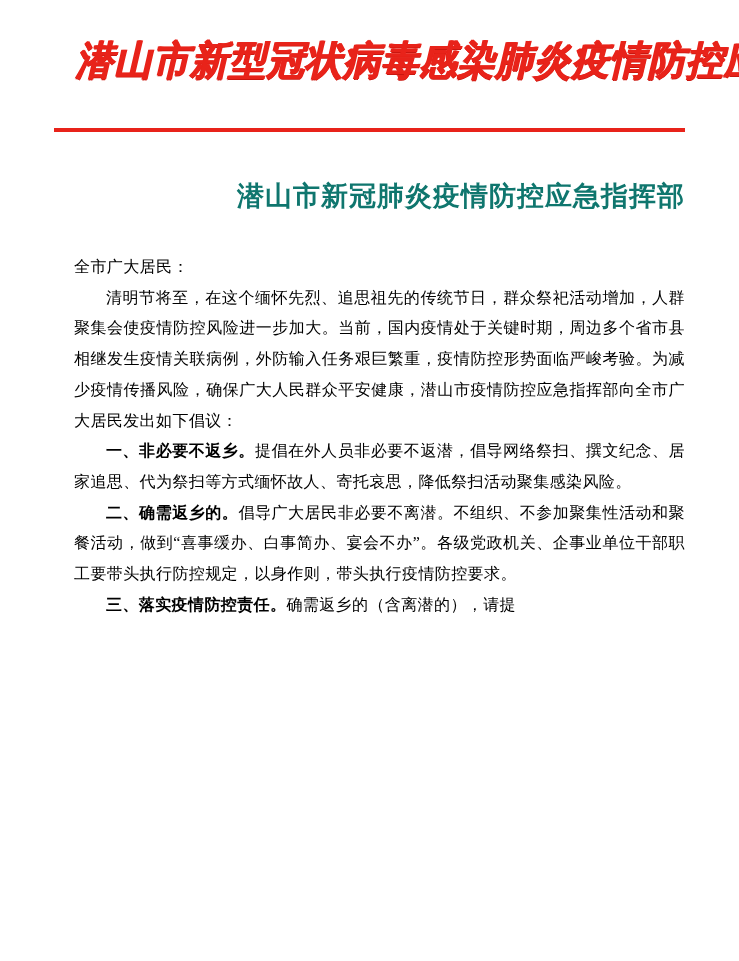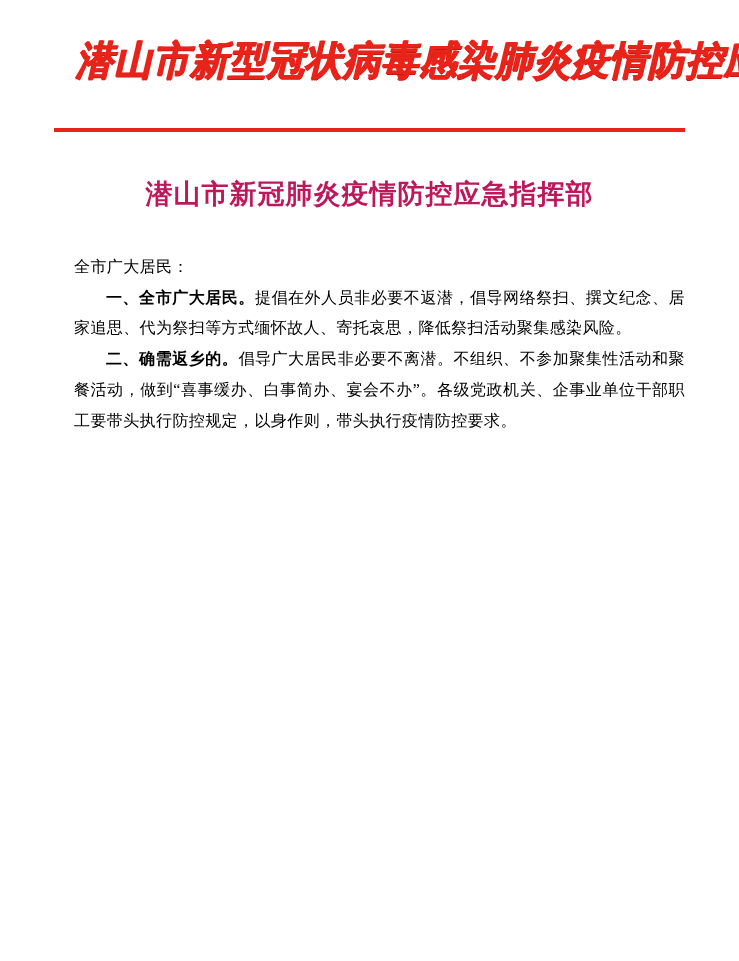--- a/index.html
+++ b/index.html
@@ -46,26 +46,26 @@
   .masthead-rule {
     margin: 46px auto 0;
     width: 100%;
     height: 4px;
     background: #e8231a;
   }
 
   
   .doc-heading {
     margin-top: 40px;
-    text-align: center;
-    font-family: Liberation Mono, monospace;
+    text-align: right;
+    font-family: Liberation Serif, serif;
     font-weight: bold;
     font-size: 27px;
     line-height: 1.85;
-    color: #be185d;
+    color: #0f766e;
     letter-spacing: 1px;
   }
   .doc-heading .line2 {
     display: block;
   }
 
   
   .body-text {
     margin-top: 30px;
     font-size: 16px;
@@ -97,24 +97,30 @@
     <div class="masthead-rule"></div>
   </div>
 
   <div class="doc-heading">
     <span class="line1">潜山市新冠肺炎疫情防控应急指挥部</span>
   </div>
 
   <div class="body-text">
     <p class="salutation">全市广大居民：</p>
 
+    <p class="para">
+      <b></b><span>清明节将至，在这个缅怀先烈、追思祖先的传统节日，群众祭祀活动增加，人群聚集会使疫情防控风险进一步加大。当前，国内疫情处于关键时期，周边多个省市县相继发生疫情关联病例，外防输入任务艰巨繁重，疫情防控形势面临严峻考验。为减少疫情传播风险，确保广大人民群众平安健康，潜山市疫情防控应急指挥部向全市广大居民发出如下倡议：</span>
+    </p>
 
     <p class="para">
-      <b>一、全市广大居民。</b><span>提倡在外人员非必要不返潜，倡导网络祭扫、撰文纪念、居家追思、代为祭扫等方式缅怀故人、寄托哀思，降低祭扫活动聚集感染风险。</span>
+      <b>一、非必要不返乡。</b><span>提倡在外人员非必要不返潜，倡导网络祭扫、撰文纪念、居家追思、代为祭扫等方式缅怀故人、寄托哀思，降低祭扫活动聚集感染风险。</span>
     </p>
 
     <p class="para">
       <b>二、确需返乡的。</b><span>倡导广大居民非必要不离潜。不组织、不参加聚集性活动和聚餐活动，做到“喜事缓办、白事简办、宴会不办”。各级党政机关、企事业单位干部职工要带头执行防控规定，以身作则，带头执行疫情防控要求。</span>
     </p>
 
+    <p class="para">
+      <b>三、落实疫情防控责任。</b><span>确需返乡的（含离潜的），请提</span>
+    </p>
   </div>
 
 </div>
 
 </body></html>

